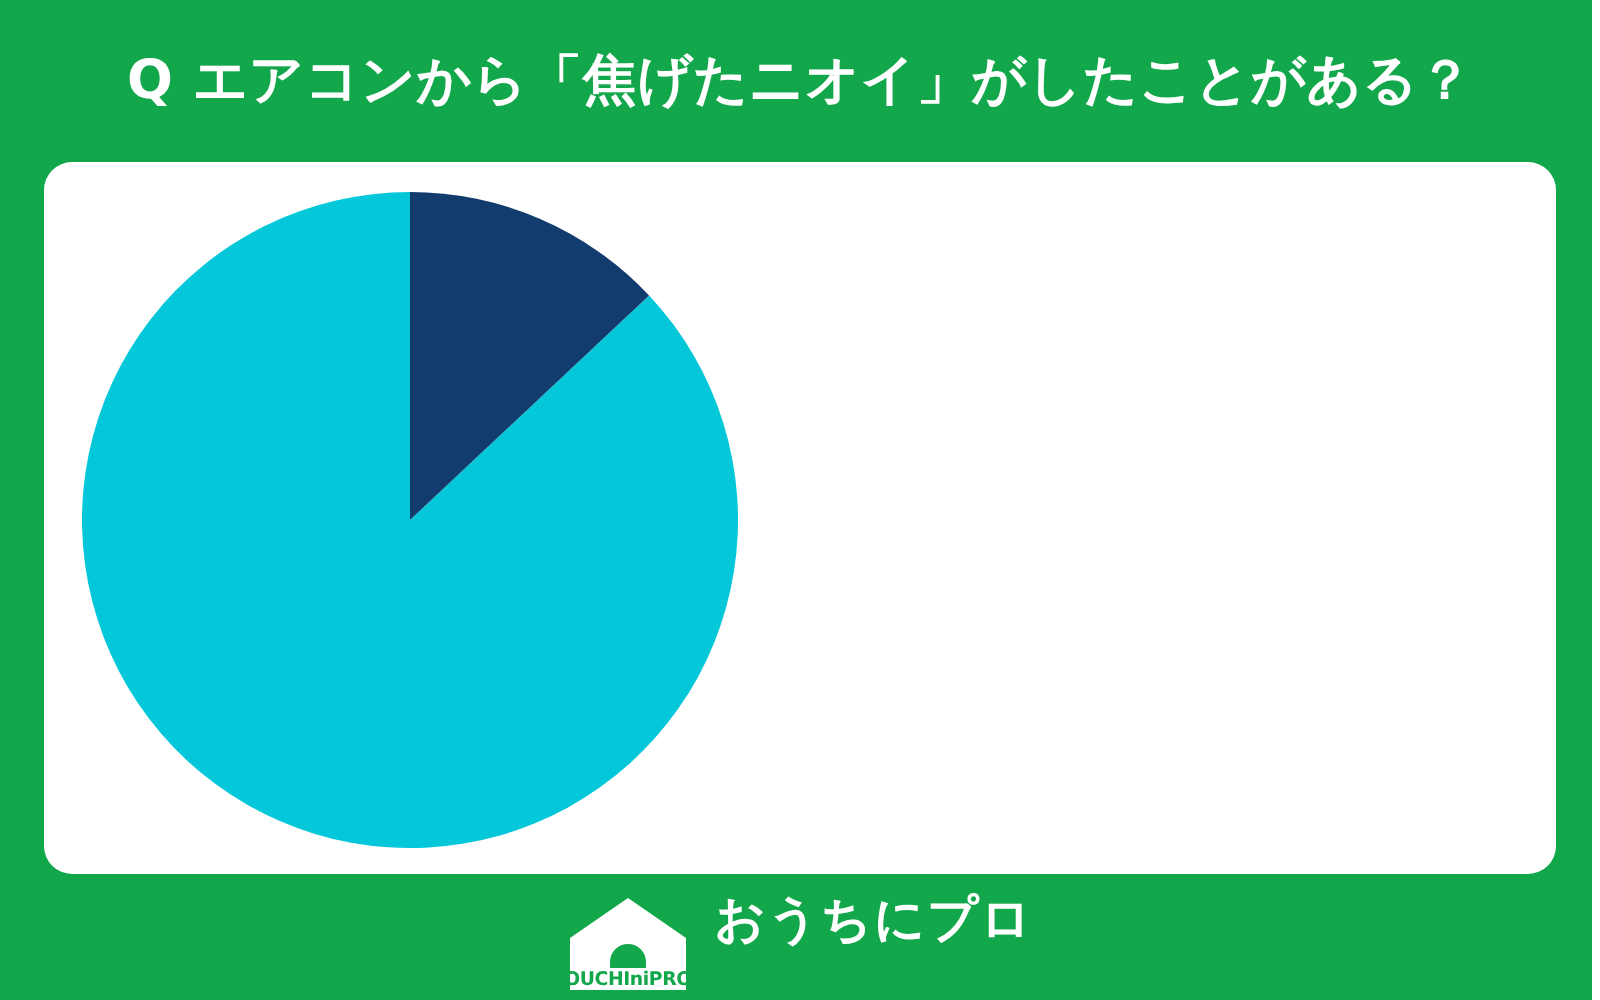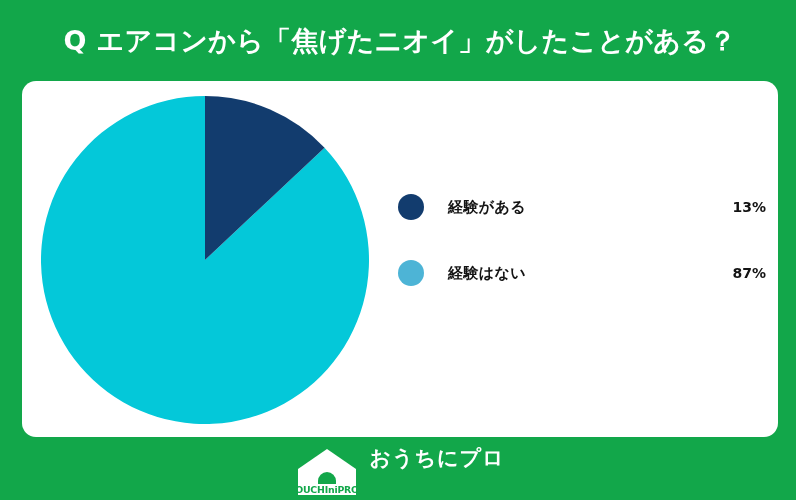--- a/index.html
+++ b/index.html
@@ -126,21 +126,21 @@
     gap: 12px;
   }
   .logo-mark {
     width: 62px;
     height: 48px;
     position: relative;
   }
   .logo-mark svg { display: block; }
   .logo-wordmark {
     color: #ffffff;
-    font-size: 21px;
+    font-size: 25px;
     font-weight: bold;
     letter-spacing: 1px;
     line-height: 1;
     white-space: nowrap;
     font-family: Liberation Serif, serif;
   }
 </style>
 </head>
 <body>
 
@@ -154,35 +154,20 @@
 
     <div class="pie-wrap">
       <svg class="pie-svg" viewBox="0 0 328 328">
 
         <path id="slice-1" fill="#04c8d9" d="M 164 164 L 283.55 51.73 A 164 164 0 1 1 164.00 0.00 Z"></path>
 
         <path id="slice-0" fill="#123c6e" d="M 164 164 L 164.00 0.00 A 164 164 0 0 1 283.55 51.73 Z"></path>
       </svg>
     </div>
 
-    <div class="legend">
-
-      <div class="legend-row">
-        <span class="legend-dot" id="dot-0" style="background: rgb(18, 60, 110);"></span>
-        <span class="legend-label">経験がある</span>
-        <span class="legend-value">13%</span>
-      </div>
-
-      <div class="legend-row">
-        <span class="legend-dot" id="dot-1" style="background: rgb(77, 180, 214);"></span>
-        <span class="legend-label">経験はない</span>
-        <span class="legend-value">87%</span>
-      </div>
-
-    </div>
   </div>
 
   <div class="footer">
     <div class="logo-group">
       <div class="logo-mark">
         <svg width="62" height="48" viewBox="0 0 62 48">
 
           <path d="M31 1 L60 21 L60 47 L2 47 L2 21 Z" fill="#ffffff"></path>
 
           <path d="M22 47 L22 33 a9 9 0 0 1 18 0 L40 47 Z" fill="#12a74a"></path>

